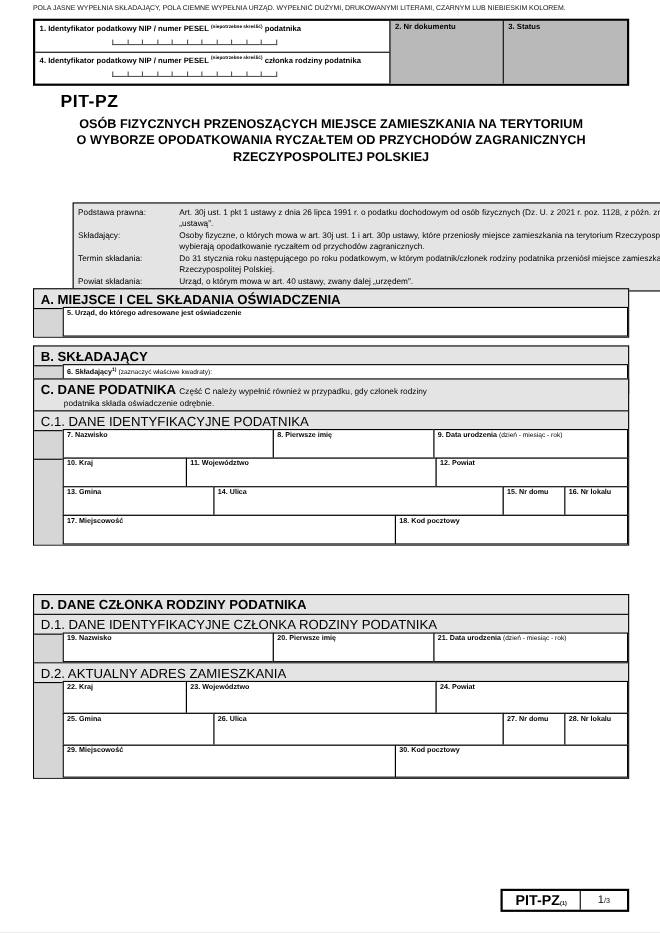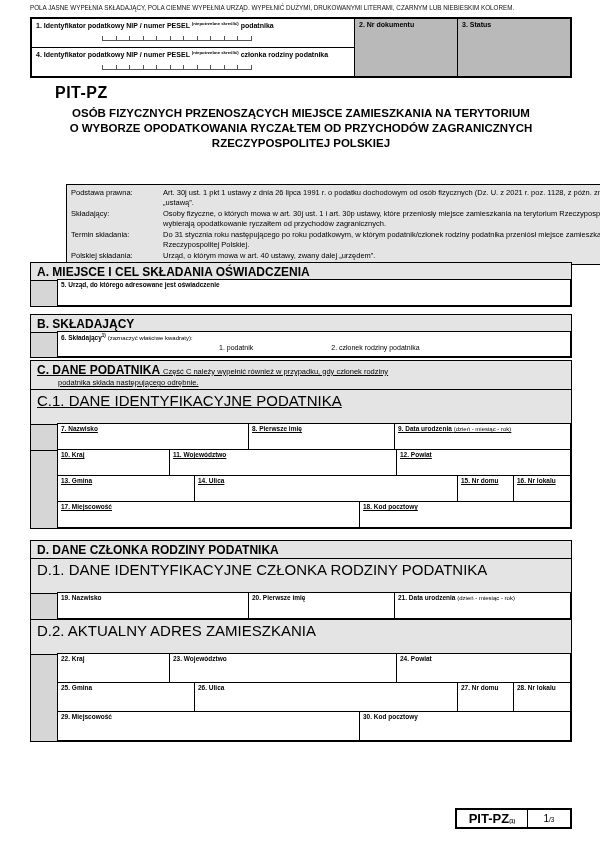--- a/index.html
+++ b/index.html
@@ -28,21 +28,21 @@
   
   .legal-box { position:absolute; left:30px; top:184px; width:598px; border:1.5px solid #000; background:#e4e4e4; padding:3px 4px 3px 4px;margin-left:36px; }
   .legal-row { display:flex; margin-bottom:2px; }
   .legal-row:last-child { margin-bottom:0; }
   .legal-label { width:92px; flex:none; font-size:7.5px; line-height:9.5px; }
   .legal-text { flex:1; font-size:7.5px; line-height:9.5px; }
 
   
   .section { position:absolute; left:30px; width:542px; border:1.5px solid #000; background:#e4e4e4; }
   .sec-head { font-size:12px; font-weight:bold; padding:2px 9px 1px 6px; }
-  .sec-subhead { font-size:15px; font-weight:normal; padding:2px 4px 15px 6px; border-top:1.5px solid #000; }
+  .sec-subhead { font-size:12px; font-weight:normal; padding:2px 4px 1px 6px; border-top:1.5px solid #000; }
   .sec-note { font-size:7.5px; font-weight:normal; }
   .sec-note2 { font-size:7.5px; padding:0 4px 2px 27px; }
   .rows { display:flex; }
   .strip { width:26px; flex:none; background:#d6d6d6; border-top:1px solid #000; }
   .cells-col { flex:1; display:flex; flex-direction:column; }
   .cell-row { display:flex; }
   .cell { background:#fff; border:1px solid #000; margin-left:-1px; margin-top:-1px; padding:1px 3px; height:27px; }
   .cell:first-child { margin-left:0; }
   .cell-label { font-size:6.5px; font-weight:bold; }
   .cell-label .note { font-weight:normal; font-size:6px; }
@@ -121,21 +121,21 @@
     </div>
     <div class="legal-row">
       <div class="legal-label">Składający:</div>
       <div class="legal-text">Osoby fizyczne, o których mowa w art. 30j ust. 1 i art. 30p ustawy, które przeniosły miejsce zamieszkania na terytorium Rzeczypospolitej Polskiej i wybierają opodatkowanie ryczałtem od przychodów zagranicznych.</div>
     </div>
     <div class="legal-row">
       <div class="legal-label">Termin składania:</div>
       <div class="legal-text">Do 31 stycznia roku następującego po roku podatkowym, w którym podatnik/członek rodziny podatnika przeniósł miejsce zamieszkania na terytorium Rzeczypospolitej Polskiej.</div>
     </div>
     <div class="legal-row">
-      <div class="legal-label">Polskiej składania:</div>
+      <div class="legal-label">Powiat składania:</div>
       <div class="legal-text">Urząd, o którym mowa w art. 40 ustawy, zwany dalej „urzędem”.</div>
     </div>
   </div>
 
   <div class="section" style="top:262px;">
     <div class="sec-head">A. MIEJSCE I CEL SKŁADANIA OŚWIADCZENIA</div>
     <div class="rows">
       <div class="strip"></div>
       <div class="cells-col">
         <div class="cell-row">
@@ -158,23 +158,23 @@
             <div class="opts">
               <span class="opt1">1. podatnik</span>
               <span class="opt2">2. członek rodziny podatnika</span>
             </div>
           </div>
         </div>
       </div>
     </div>
   </div>
 
-  <div class="section" style="top:360px;text-decoration:underline;">
+  <div class="section" style="top:344px;">
     <div class="sec-head"><span>C. DANE PODATNIKA</span> <span class="sec-note">Część C należy wypełnić również w przypadku, gdy członek rodziny</span></div>
-    <div class="sec-note2">podatnika składa następującego odrębnie.</div>
+    <div class="sec-note2">podatnika składa oświadczenie odrębnie.</div>
     <div class="sec-subhead">C.1. DANE IDENTYFIKACYJNE PODATNIKA</div>
     <div class="rows">
       <div class="strip"></div>
       <div class="cells-col">
         <div class="cell-row">
           <div class="cell" style="width:192px;">
               <div class="cell-label">7. Nazwisko</div>
             </div>
           <div class="cell" style="width:147px;">
               <div class="cell-label">8. Pierwsze imię</div>

